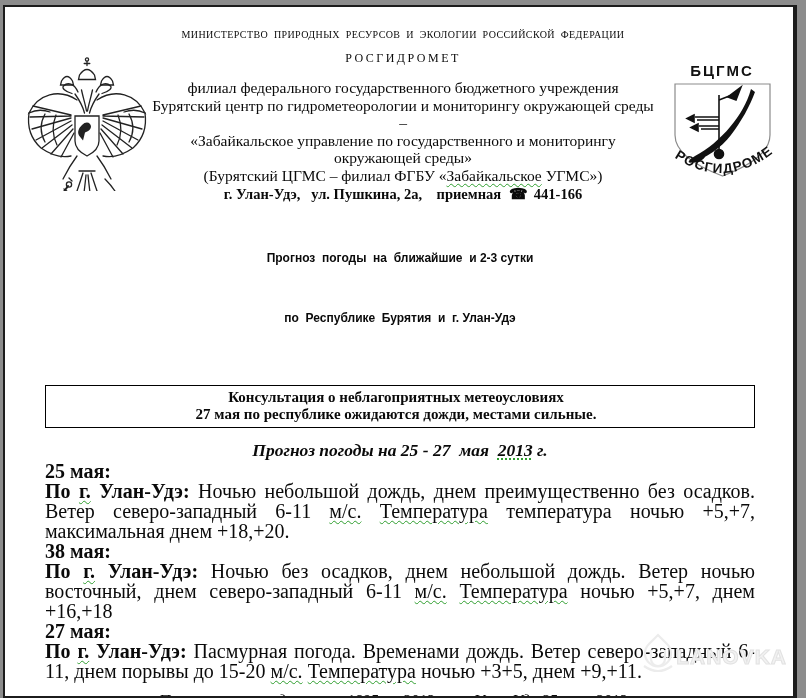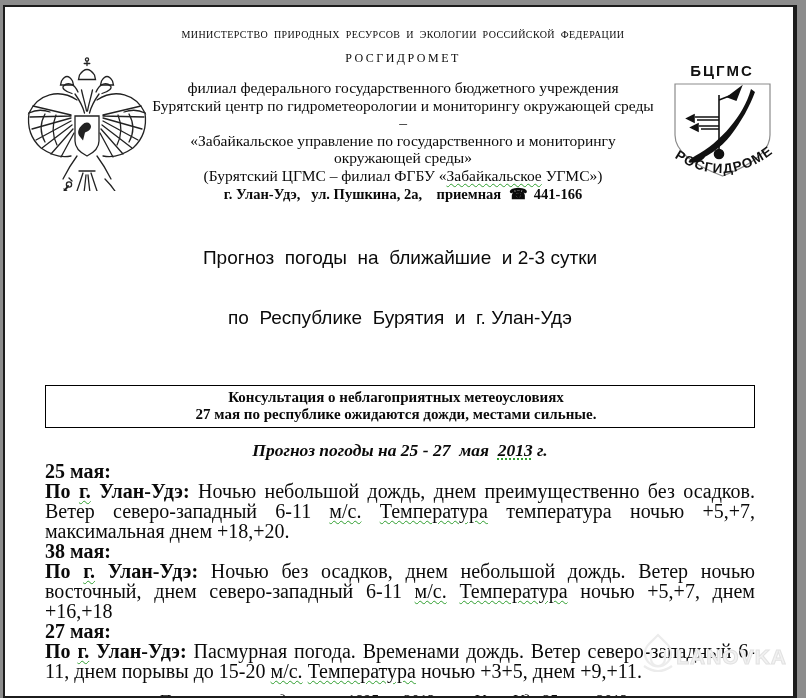--- a/index.html
+++ b/index.html
@@ -23,21 +23,21 @@
   .emblem-right { position:absolute; right:-26px; top:30px; width:116px; height:126px; }
   .header-center { margin:0 100px 0 106px; }
 
   .ministry { font-size:10px; letter-spacing:0.4px; }
   .agency   { font-size:12px; letter-spacing:2.5px; margin-top:11px; }
   .orgname  { font-size:15.5px; line-height:17.5px; margin-top:13px; }
   .orgshort { font-size:15.5px; line-height:17px; }
   .address  { font-size:14.5px; font-weight:bold; margin-top:1px; }
   .phone-glyph { font-size:15px; padding:0 6px 0 8px; }
 
-  .doc-title { font-weight:normal; font-size:19px; line-height:20px; margin-top:5px; white-space:pre-wrap; }
+  .doc-title { font-weight:bold; font-size:12px; line-height:20px; margin-top:5px; white-space:pre-wrap; }
   .period-note { font-weight:bold; font-size:14.5px; margin-top:14px; }
 
   .advisory { border:1.5px solid #000; margin-top:17px; padding:3px 12px 4px 4px;
               font-weight:bold; font-size:15px; line-height:17px; }
 
   .forecast-title { font-weight:bold; font-style:italic; font-size:17.5px; margin-top:12px; }
 
   .body-text { font-size:20px; line-height:20px; }
   .day-date { font-weight:bold; }
   .day-para { text-align:justify; }

